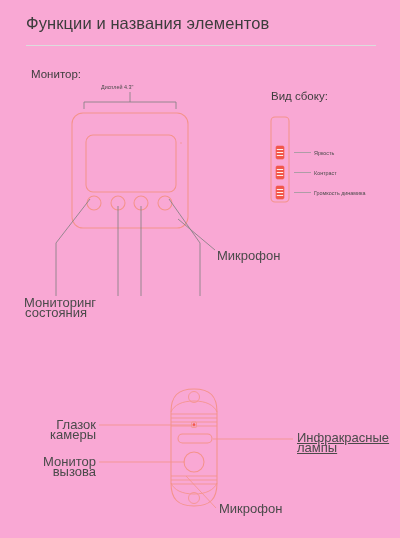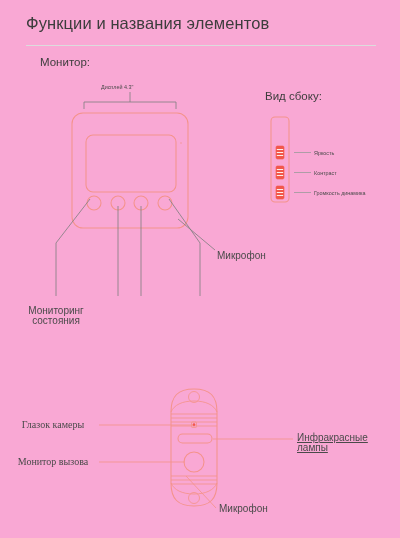--- a/index.html
+++ b/index.html
@@ -28,40 +28,40 @@
     left: 26px; top: 45px;
     width: 350px; height: 1px;
     background: #dcdcdc;
   }
   .section-head {
     position: absolute;
     font-size: 11.5px;
     color: #3d3d3d;
     white-space: nowrap;
   }
-  #sec-monitor { left: 31px; top: 56px; margin-left: 9px; }
-  #sec-sideview { left: 265px; top: 90px; }
+  #sec-monitor { left: 31px; top: 68px; }
+  #sec-sideview { left: 271px; top: 90px; }
   #sec-panel { left: 31px; top: 374px; }
 
   .lbl {
     position: absolute;
-    font-size: 10px;
+    font-size: 13px;
     color: #4a4a4a;
     line-height: 10px;
     white-space: pre-line;
   }
   .lbl-sm {
     position: absolute;
     font-size: 5.4px;
     color: #4a4a4a;
     line-height: 8px;
     white-space: nowrap;
   }
-  .lbl-c { text-align: center; margin-top: 8px; }
-  .lbl-r { text-align: center; font-family: Liberation Serif, serif; }
+  .lbl-c { text-align: center; }
+  .lbl-r { text-align: right; }
 
   svg { position: absolute; left: 0; top: 0; overflow: visible; }
   .stroke-red { fill: none; stroke: #f4938b; stroke-width: 1.05; }
   .stroke-red-thin { fill: none; stroke: #f4938b; stroke-width: 0.85; }
   .stroke-gray { fill: none; stroke: #7d7d7d; stroke-width: 0.8; }
   .stroke-gray2 { fill: none; stroke: #9a9a9a; stroke-width: 0.8; }
   .fill-red { fill: #f2574b; stroke: #f2574b; stroke-width: 0.6; }
   .fill-white { fill: #ffffff; }
 </style>
 </head>

